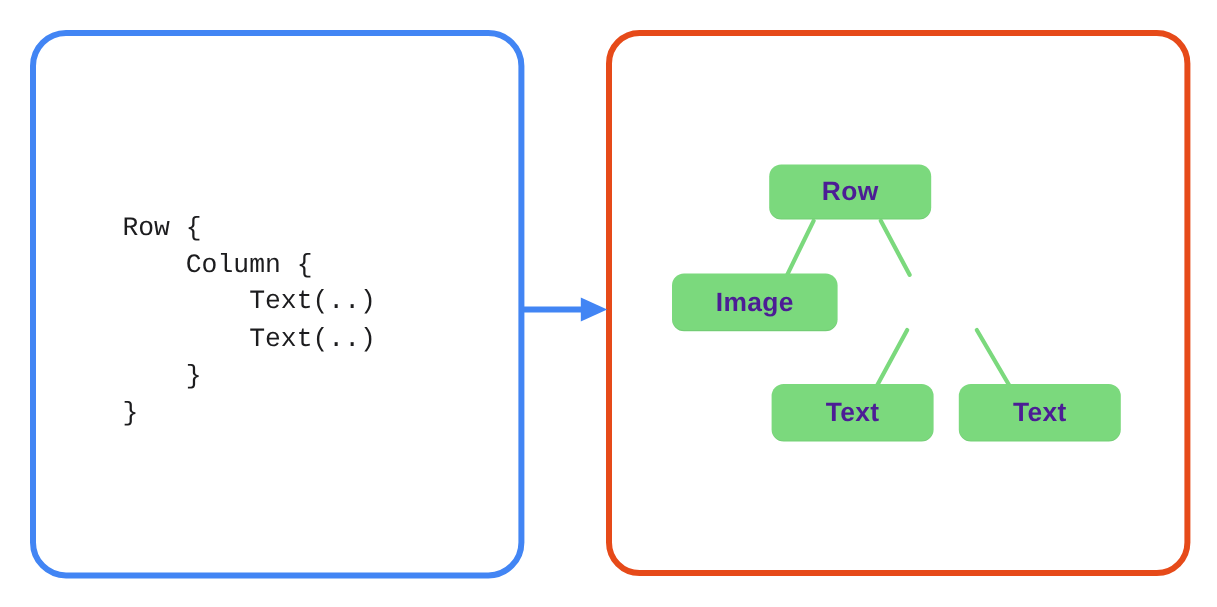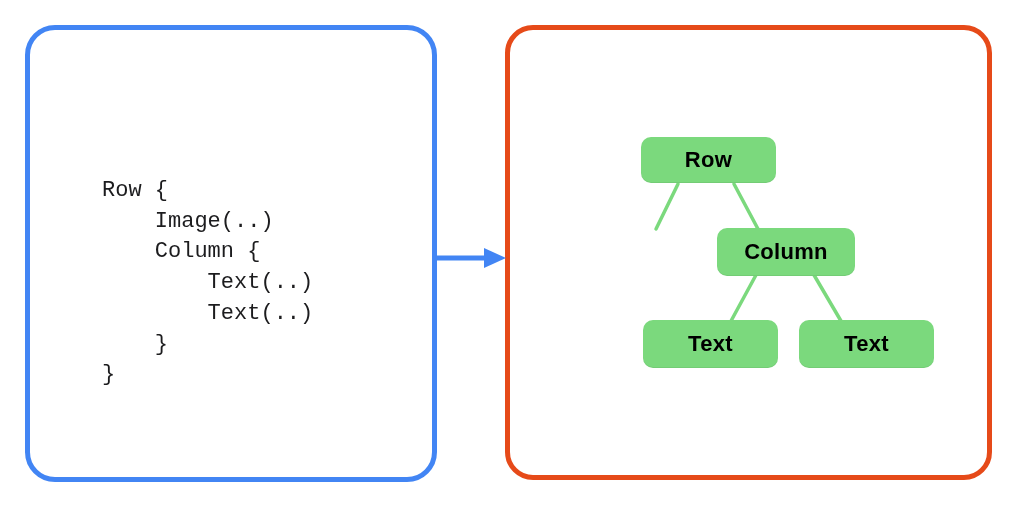--- a/index.html
+++ b/index.html
@@ -58,21 +58,21 @@
     pointer-events: none;
   }
   .tree-node {
     position: absolute;
     box-sizing: border-box;
     background: #7BD97D;
     border-radius: 10px;
     display: flex;
     align-items: center;
     justify-content: center;
-    color: #000000;
+    color: #4c1d95;
     font-family: "Liberation Sans", sans-serif;
     font-size: 22px;
     font-weight: 600;
     letter-spacing: 0.3px;
     box-shadow: inset 0 -1px 0 rgba(0,0,0,0.06);
   }
   .node-row        { left: 641px; top: 137px; width: 135px; height: 46px; }
   .node-image      { left: 560px; top: 228px; width: 138px; height: 48px; }
   .node-column     { left: 717px; top: 228px; width: 138px; height: 48px; }
   .node-text-left  { left: 643px; top: 320px; width: 135px; height: 48px; }
@@ -80,21 +80,20 @@
 </style>
 </head>
 <body>
 
 <div class="stage">
 
   <div class="code-panel">
   </div>
   <div class="code-block">
     <div class="code-line">Row {</div>
-    <div class="code-line">    Image(..)</div>
     <div class="code-line">    Column {</div>
     <div class="code-line">        Text(..)</div>
     <div class="code-line">        Text(..)</div>
     <div class="code-line">    }</div>
     <div class="code-line">}</div>
   </div>
 
   <div class="tree-panel"></div>
 
   <svg class="overlay-svg" viewBox="0 0 1014 506" xmlns="http://www.w3.org/2000/svg">
@@ -106,17 +105,17 @@
       <line x1="814" y1="275" x2="841" y2="321"></line>
     </g>
 
     <g>
       <line x1="436" y1="258" x2="486" y2="258" stroke="#4285F4" stroke-width="5"></line>
       <polygon points="484,248 484,268 506,258" fill="#4285F4"></polygon>
     </g>
   </svg>
 
   <div class="tree-node node-row">Row</div>
-  <div class="tree-node node-column">Column</div>
+  <div class="tree-node node-image">Image</div>
   <div class="tree-node node-text-left">Text</div>
   <div class="tree-node node-text-right">Text</div>
 
 </div>
 
 </body></html>

